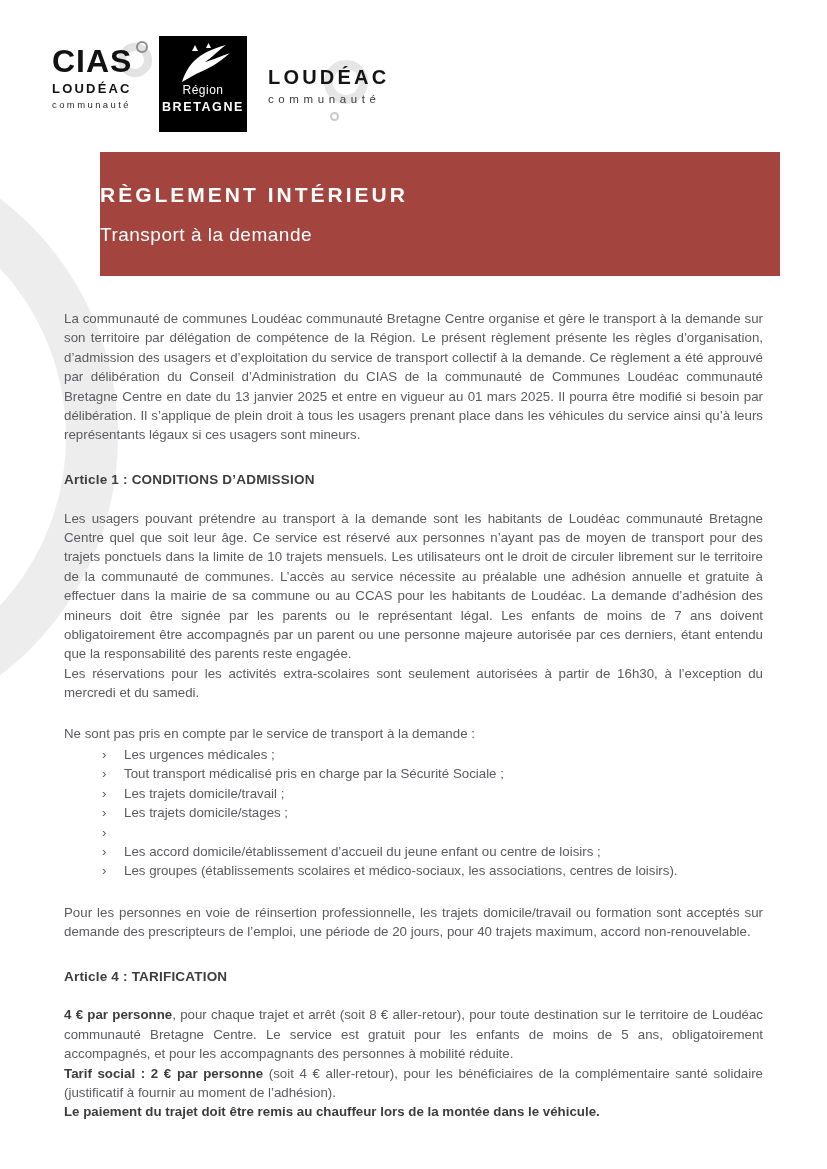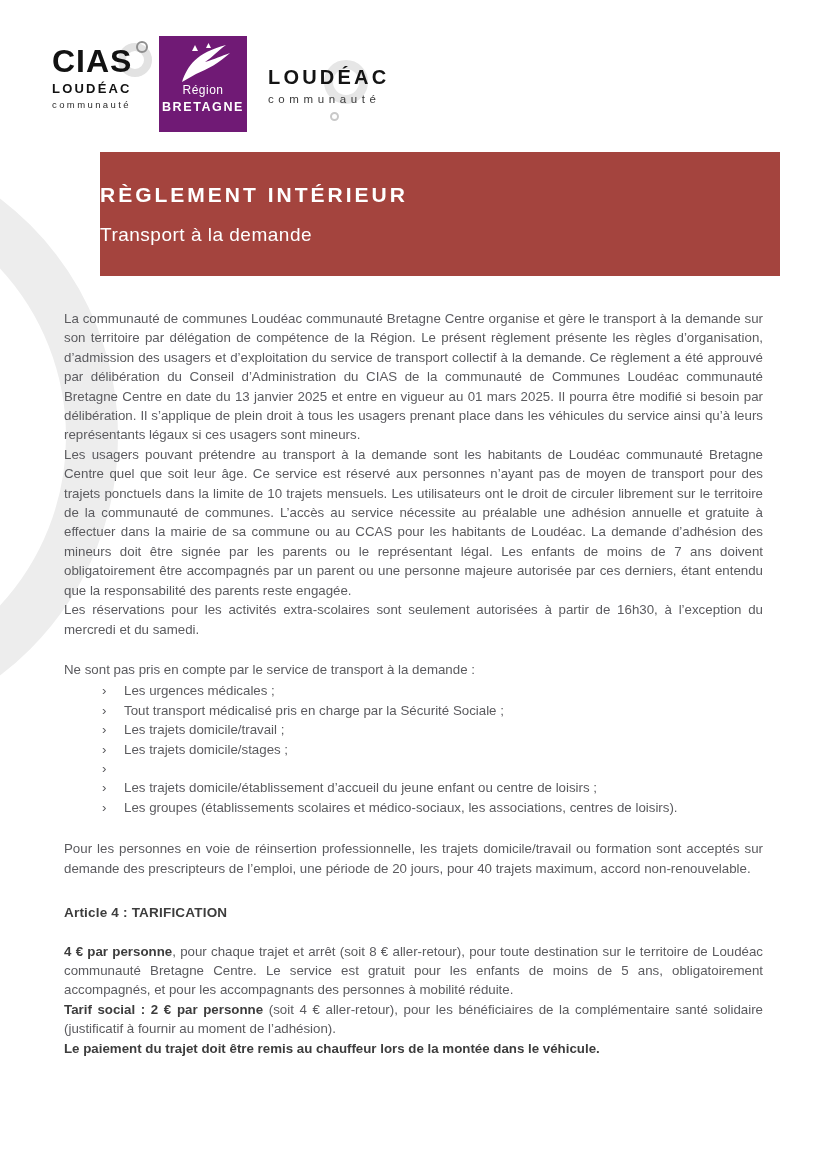--- a/index.html
+++ b/index.html
@@ -20,21 +20,21 @@
   .logo-cias { position:absolute; left:52px; top:36px; }
   .cias-ring-behind { position:absolute; left:66px; top:-2px; width:34px; height:34px;
     border:8px solid #e2e2e2; border-radius:50%; z-index:0; }
   .cias-ring-small { position:absolute; right:-16px; top:-4px; width:12px; height:12px;
     border:2.5px solid #8f8f8f; border-radius:50%; }
   .cias-acronym { position:relative; z-index:1; font-size:32px; font-weight:bold; color:#121212; line-height:1; letter-spacing:1px; }
   .cias-name { position:relative; z-index:1; font-size:13px; font-weight:bold; color:#121212; letter-spacing:2.2px; margin-top:4px; }
   .cias-sub { position:relative; z-index:1; font-size:9.5px; color:#2c2c2c; letter-spacing:2.4px; margin-top:3px; }
 
   .logo-bretagne { position:absolute; left:159px; top:27px; width:88px; height:96px;
-    background:#701a75; color:#fff; text-align:center; padding-top:5px; }
+    background:#000000; color:#fff; text-align:center; padding-top:5px; }
   .bzh-emblem { width:62px; height:44px; margin:0 auto; display:block; }
   .bzh-region { font-size:12px; letter-spacing:0.5px; margin-top:-2px; }
   .bzh-name { font-size:12.5px; font-weight:bold; letter-spacing:1.6px; margin-top:3px; }
 
   .logo-loudeac { position:absolute; left:268px; top:57px; }
   .ld-ring-behind { position:absolute; left:56px; top:-6px; width:44px; height:44px;
     border:9px solid #e6e6e6; border-radius:50%; z-index:0; }
   .ld-name { position:relative; z-index:1; font-size:20px; font-weight:bold; color:#141414; letter-spacing:3.2px; }
   .ld-sub { position:relative; z-index:1; font-size:11.5px; color:#3a3a3a; letter-spacing:4.6px; margin-top:4px; }
   .ld-dot { position:absolute; left:62px; bottom:-16px; width:9px; height:9px;
@@ -99,20 +99,21 @@
 
   <section class="banner layer">
     <div class="banner-title">RÈGLEMENT INTÉRIEUR</div>
     <div class="banner-subtitle">Transport à la demande</div>
   </section>
 
   <main class="doc layer">
 
     <p class="para intro">La communauté de communes Loudéac communauté Bretagne Centre organise et gère le transport à la demande sur son territoire par délégation de compétence de la Région. Le présent règlement présente les règles d’organisation, d’admission des usagers et d’exploitation du service de transport collectif à la demande. Ce règlement a été approuvé par délibération du Conseil d’Administration du CIAS de la communauté de Communes Loudéac communauté Bretagne Centre en date du 13 janvier 2025 et entre en vigueur au 01 mars 2025. Il pourra être modifié si besoin par délibération. Il s’applique de plein droit à tous les usagers prenant place dans les véhicules du service ainsi qu’à leurs représentants légaux si ces usagers sont mineurs.</p>
 
+    <h3 class="article-heading">Article 1 : CONDITIONS D’ADMISSION</h3>
 
     <div class="block-lines">
       <div>Les usagers pouvant prétendre au transport à la demande sont les habitants de Loudéac communauté Bretagne Centre quel que soit leur âge. Ce service est réservé aux personnes n’ayant pas de moyen de transport pour des trajets ponctuels dans la limite de 10 trajets mensuels. Les utilisateurs ont le droit de circuler librement sur le territoire de la communauté de communes. L’accès au service nécessite au préalable une adhésion annuelle et gratuite à effectuer dans la mairie de sa commune ou au CCAS pour les habitants de Loudéac. La demande d’adhésion des mineurs doit être signée par les parents ou le représentant légal. Les enfants de moins de 7 ans doivent obligatoirement être accompagnés par un parent ou une personne majeure autorisée par ces derniers, étant entendu que la responsabilité des parents reste engagée.</div>
       <div>Les réservations pour les activités extra-scolaires sont seulement autorisées à partir de 16h30, à l’exception du mercredi et du samedi.</div>
     </div>
 
     <p class="para list-intro">Ne sont pas pris en compte par le service de transport à la demande :</p>
 
     <ul class="excl-list">
       <li>
@@ -129,21 +130,21 @@
       </li>
       <li>
         <span class="marker">›</span>
         <span>Les trajets domicile/stages ;</span>
       </li>
       <li>
         <span class="marker">›</span>
       </li>
       <li>
         <span class="marker">›</span>
-        <span>Les trajets domicile/établissement d’accueil du jeune enfant ou centre de loisirs ;</span>
+        <span>Les accord domicile/établissement d’accueil du jeune enfant ou centre de loisirs ;</span>
       </li>
       <li>
         <span class="marker">›</span>
         <span>Les groupes (établissements scolaires et médico-sociaux, les associations, centres de loisirs).</span>
       </li>
     </ul>
 
     <p class="para after-list">Pour les personnes en voie de réinsertion professionnelle, les trajets domicile/travail ou formation sont acceptés sur demande des prescripteurs de l’emploi, une période de 20 jours, pour 40 trajets maximum, accord non-renouvelable.</p>
 
     <h3 class="article-heading">Article 4 : TARIFICATION</h3>

